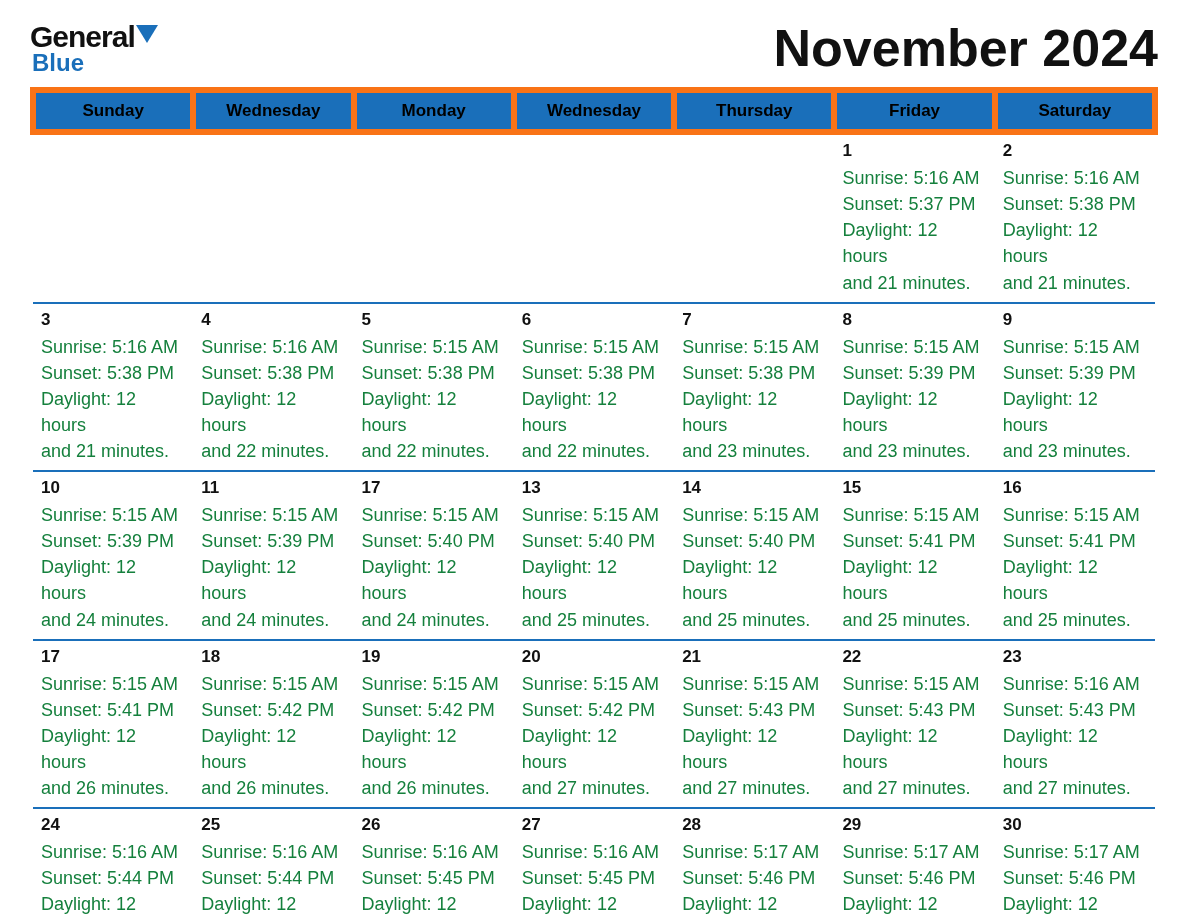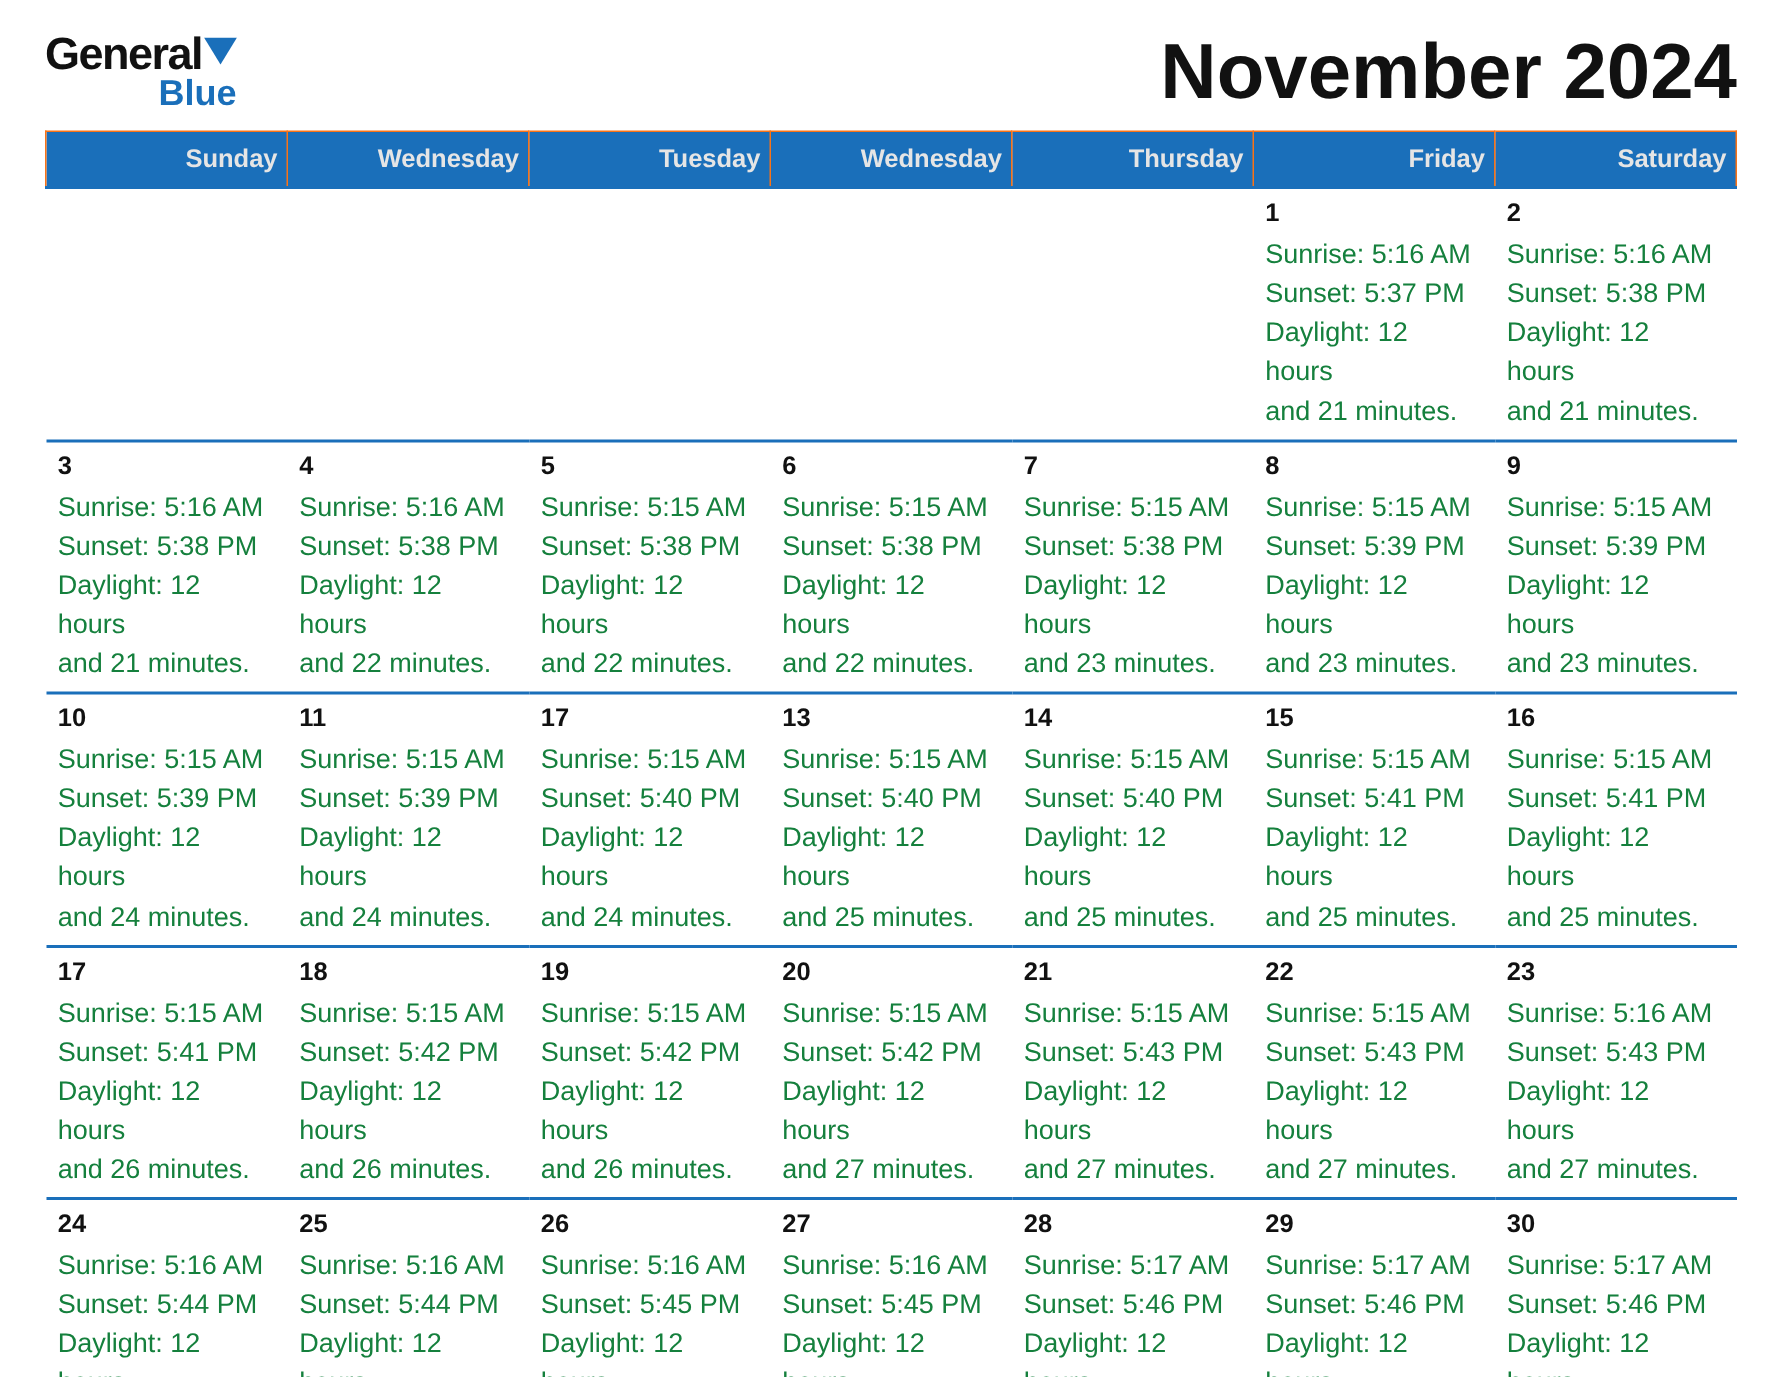--- a/index.html
+++ b/index.html
@@ -35,26 +35,26 @@
       color: #333;
       margin-top: 4px;
     }
     .calendar {
       width: 100%;
       border-collapse: collapse;
       margin-top: 10px;
     }
     .calendar thead tr th {
       background-color: #1a6fba;
-      color: #e5e5e5;
+      color: #000000;
       font-size: 17px;
       font-weight: bold;
       padding: 8px 6px;
-      text-align: right;
-      border: 1px solid #f97316;
+      text-align: center;
+      border: 6px solid #f97316;
     }
     .calendar tbody tr {
       border-top: 2px solid #1a6fba;
     }
     .calendar tbody tr td {
       vertical-align: top;
       padding: 6px 8px;
       border: none;
       background: #fff;
       min-height: 100px;
@@ -82,42 +82,42 @@
       align-items: center;
       gap: 0;
     }
   </style>
 </head>
 <body>
 
 <div class="header-row">
   <div class="logo-area">
     <div class="logo-wrapper">
-      <div style="display:flex;flex-direction:column;align-items:flex-end;">
+      <div style="display:flex;flex-direction:column;align-items:flex-start;">
         <div style="display:flex;align-items:center;">
           <span style="font-size:30px;font-weight:bold;color:#111;letter-spacing:-1px;">General</span>
           <svg width="22" height="22" viewBox="0 0 22 22" style="margin-left:1px;margin-bottom:2px;">
             <polygon points="0,0 22,0 11,18" fill="#1a6fba"></polygon>
           </svg>
         </div>
         <div style="font-size:24px;font-weight:bold;color:#1a6fba;margin-top:-5px;margin-left:2px;">Blue</div>
       </div>
     </div>
   </div>
   <div class="title-area">
     <div class="month-title">November 2024</div>
   </div>
 </div>
 
 <table class="calendar">
   <thead>
     <tr>
     <th>Sunday</th>
         <th>Wednesday</th>
-        <th>Tuesday</th>
+        <th>Monday</th>
         <th>Wednesday</th>
         <th>Thursday</th>
         <th>Friday</th>
         <th>Saturday</th>
       </tr>
   </thead>
   <tbody id="calendar-body">
   <tr>
         <td class="empty-cell"></td>
         <td class="empty-cell"></td>

